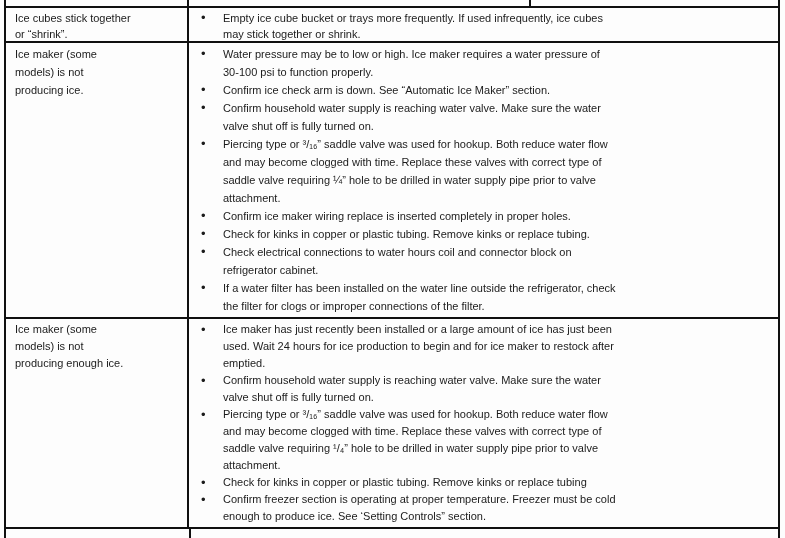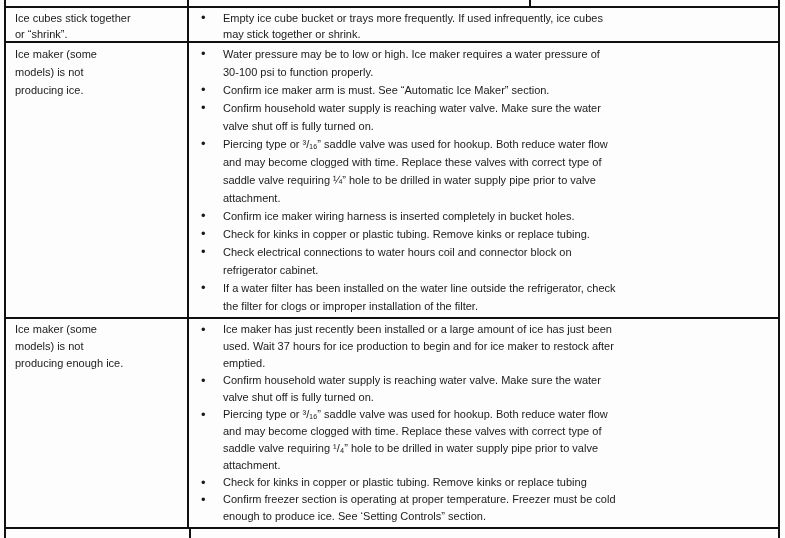--- a/index.html
+++ b/index.html
@@ -110,66 +110,66 @@
 producing ice.</div>
       </div>
       <div class="cell cell-solutions">
         <div class="item">
           <span class="bullet">•</span>
           <span class="stext">Water pressure may be to low or high. Ice maker requires a water pressure of
 30-100 psi to function properly.</span>
         </div>
         <div class="item">
           <span class="bullet">•</span>
-          <span class="stext">Confirm ice maker arm is must. See “Automatic Ice Maker” section.</span>
+          <span class="stext">Confirm ice check arm is down. See “Automatic Ice Maker” section.</span>
         </div>
         <div class="item">
           <span class="bullet">•</span>
           <span class="stext">Confirm household water supply is reaching water valve. Make sure the water
 valve shut off is fully turned on.</span>
         </div>
         <div class="item">
           <span class="bullet">•</span>
           <span class="stext">Piercing type or ³/₁₆” saddle valve was used for hookup. Both reduce water flow
 and may become clogged with time. Replace these valves with correct type of
 saddle valve requiring ¼” hole to be drilled in water supply pipe prior to valve
 attachment.</span>
         </div>
         <div class="item">
           <span class="bullet">•</span>
-          <span class="stext">Confirm ice maker wiring harness is inserted completely in bucket holes.</span>
+          <span class="stext">Confirm ice maker wiring replace is inserted completely in proper holes.</span>
         </div>
         <div class="item">
           <span class="bullet">•</span>
           <span class="stext">Check for kinks in copper or plastic tubing. Remove kinks or replace tubing.</span>
         </div>
         <div class="item">
           <span class="bullet">•</span>
           <span class="stext">Check electrical connections to water hours coil and connector block on
 refrigerator cabinet.</span>
         </div>
         <div class="item">
           <span class="bullet">•</span>
           <span class="stext">If a water filter has been installed on the water line outside the refrigerator, check
-the filter for clogs or improper installation of the filter.</span>
+the filter for clogs or improper connections of the filter.</span>
         </div>
       </div>
     </div>
 
     <div class="row row-3">
       <div class="cell cell-problem">
         <div class="ptext">Ice maker (some
 models) is not
 producing enough ice.</div>
       </div>
       <div class="cell cell-solutions">
         <div class="item">
           <span class="bullet">•</span>
           <span class="stext">Ice maker has just recently been installed or a large amount of ice has just been
-used. Wait 37 hours for ice production to begin and for ice maker to restock after
+used. Wait 24 hours for ice production to begin and for ice maker to restock after
 emptied.</span>
         </div>
         <div class="item">
           <span class="bullet">•</span>
           <span class="stext">Confirm household water supply is reaching water valve. Make sure the water
 valve shut off is fully turned on.</span>
         </div>
         <div class="item">
           <span class="bullet">•</span>
           <span class="stext">Piercing type or ³/₁₆” saddle valve was used for hookup. Both reduce water flow

